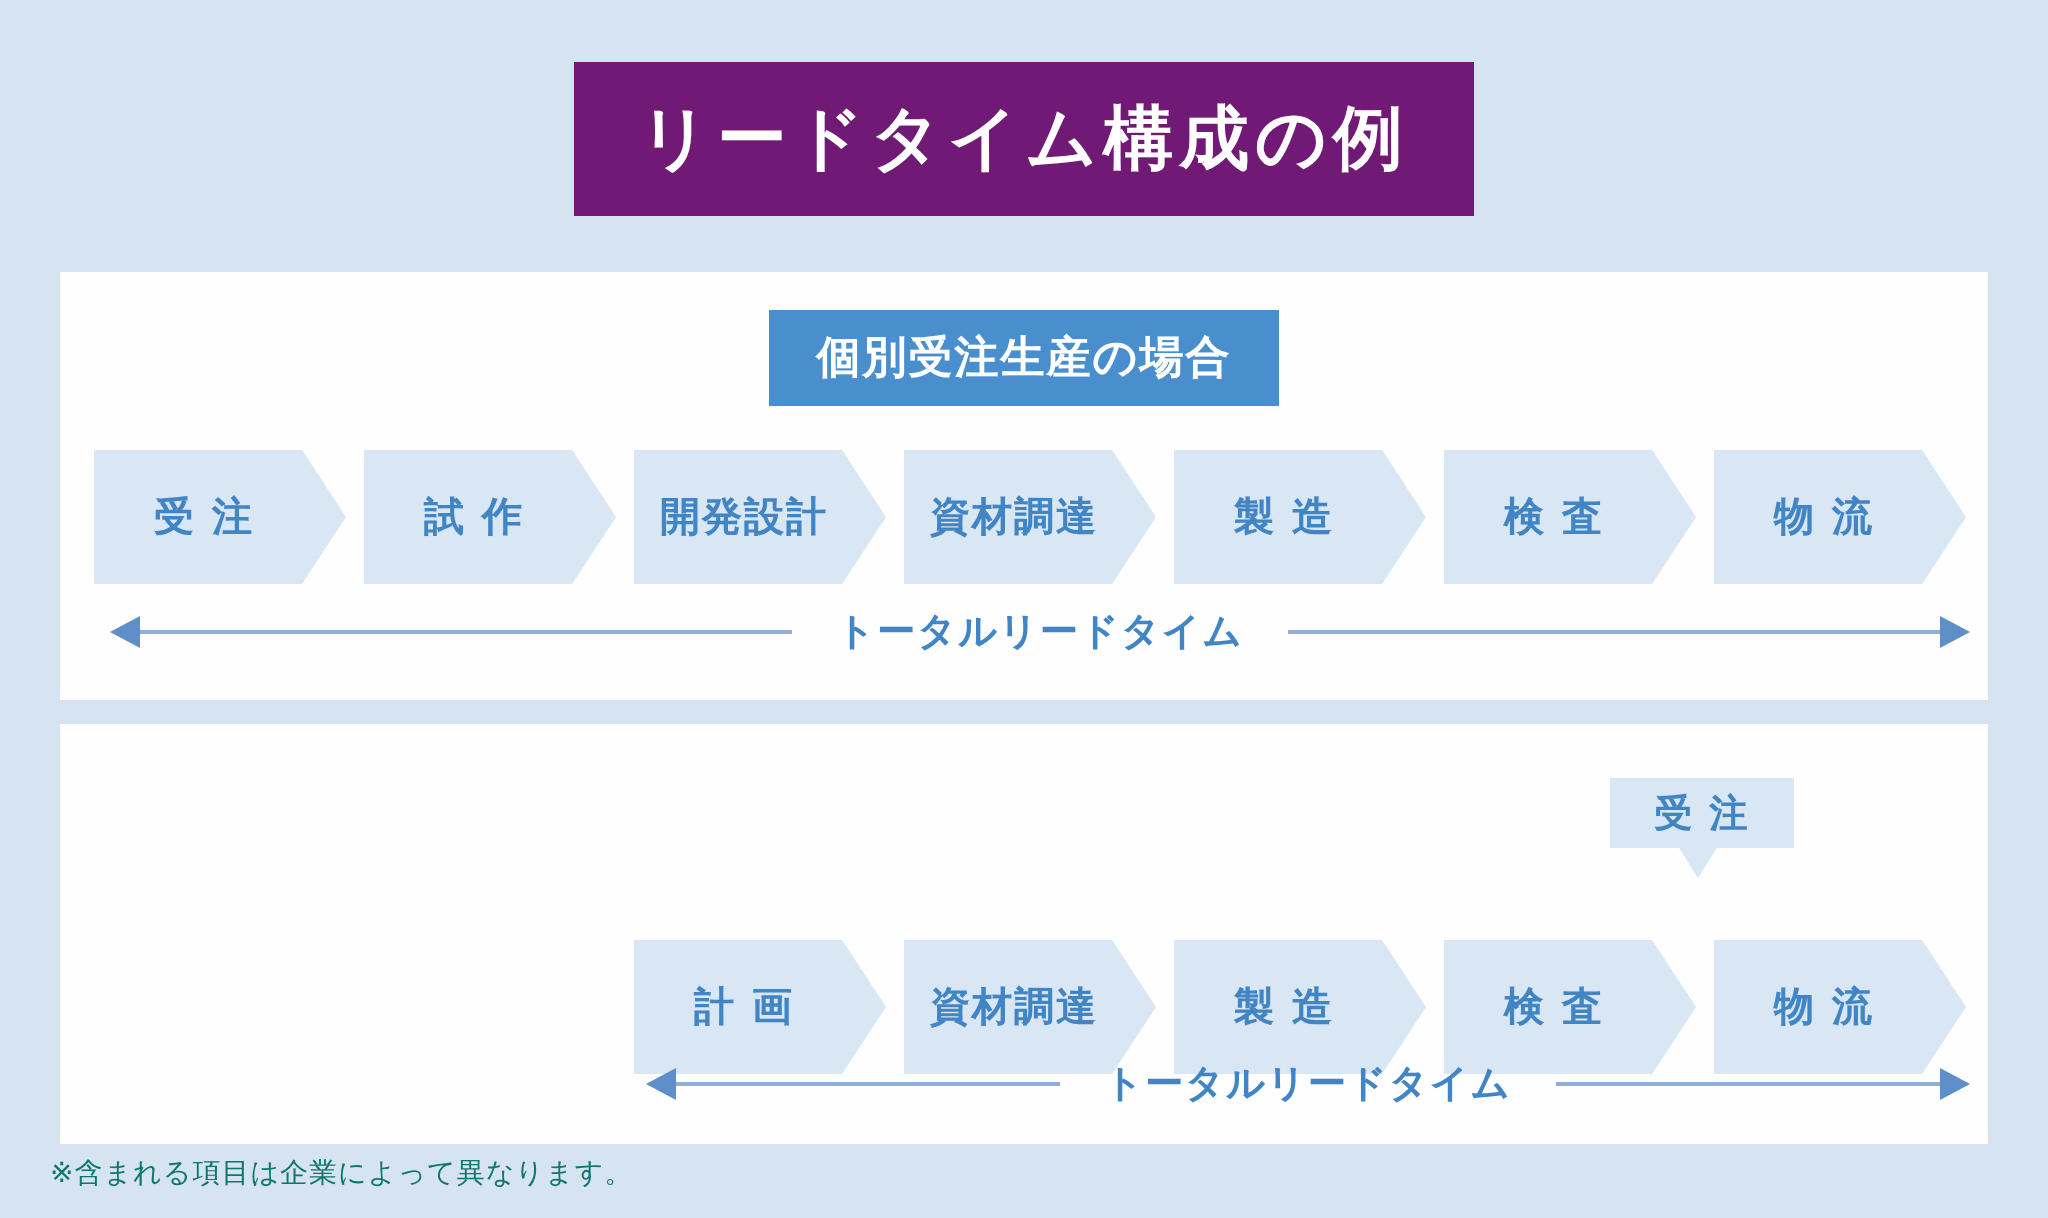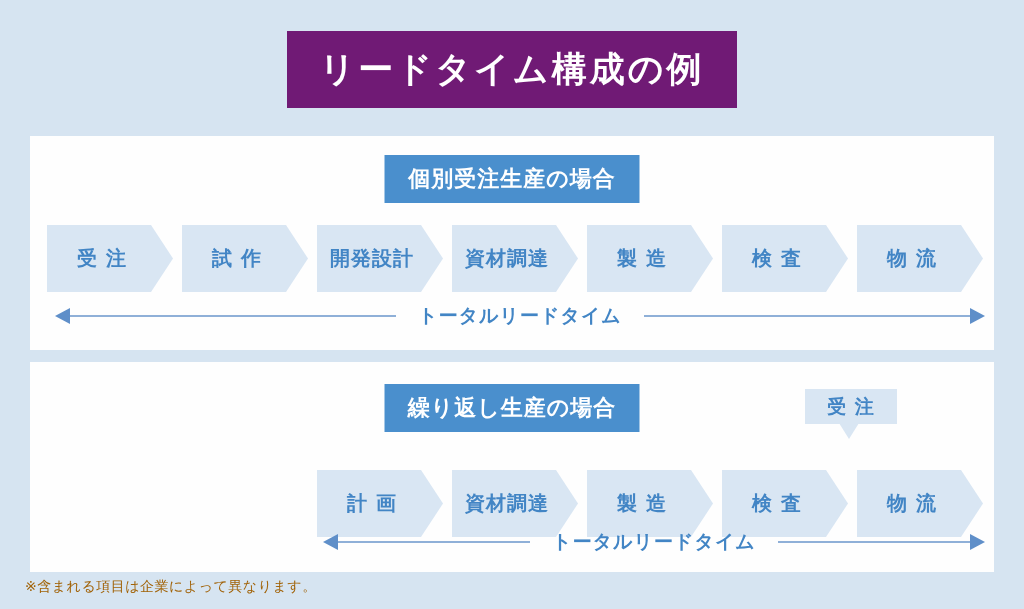--- a/index.html
+++ b/index.html
@@ -99,21 +99,21 @@
     left: 809px; top: 61px;
     width: 0; height: 0;
     border-left: 10px solid transparent;
     border-right: 10px solid transparent;
     border-top: 16px solid #d9e6f3;
   }
   
   .footnote {
     position: absolute;
     left: 25px; top: 578px;
-    color: #a16207; font-size: 14px; letter-spacing: 0.5px;
+    color: #0f766e; font-size: 14px; letter-spacing: 0.5px;
   }
 </style>
 </head>
 <body>
 
 <div class="page">
 
   <div class="title-banner">
     <span class="title-text">リードタイム構成の例</span>
   </div>
@@ -148,23 +148,20 @@
     <div class="timeline">
       <span class="arrowhead left"></span>
       <span class="arrow-line"></span>
       <span class="timeline-label">トータルリードタイム</span>
       <span class="arrow-line"></span>
       <span class="arrowhead right"></span>
     </div>
   </div>
 
   <div class="panel panel-2">
-    <div class="subheader">
-      <span class="subheader-text">繰り返し生産の場合</span>
-    </div>
     <div class="callout">
       <span class="callout-label">受 注</span>
     </div>
     <div class="callout-pointer"></div>
     <div class="step-row">
       <div class="chevron">
           <span class="step-label">計 画</span>
         </div>
       <div class="chevron">
           <span class="step-label">資材調達</span>

